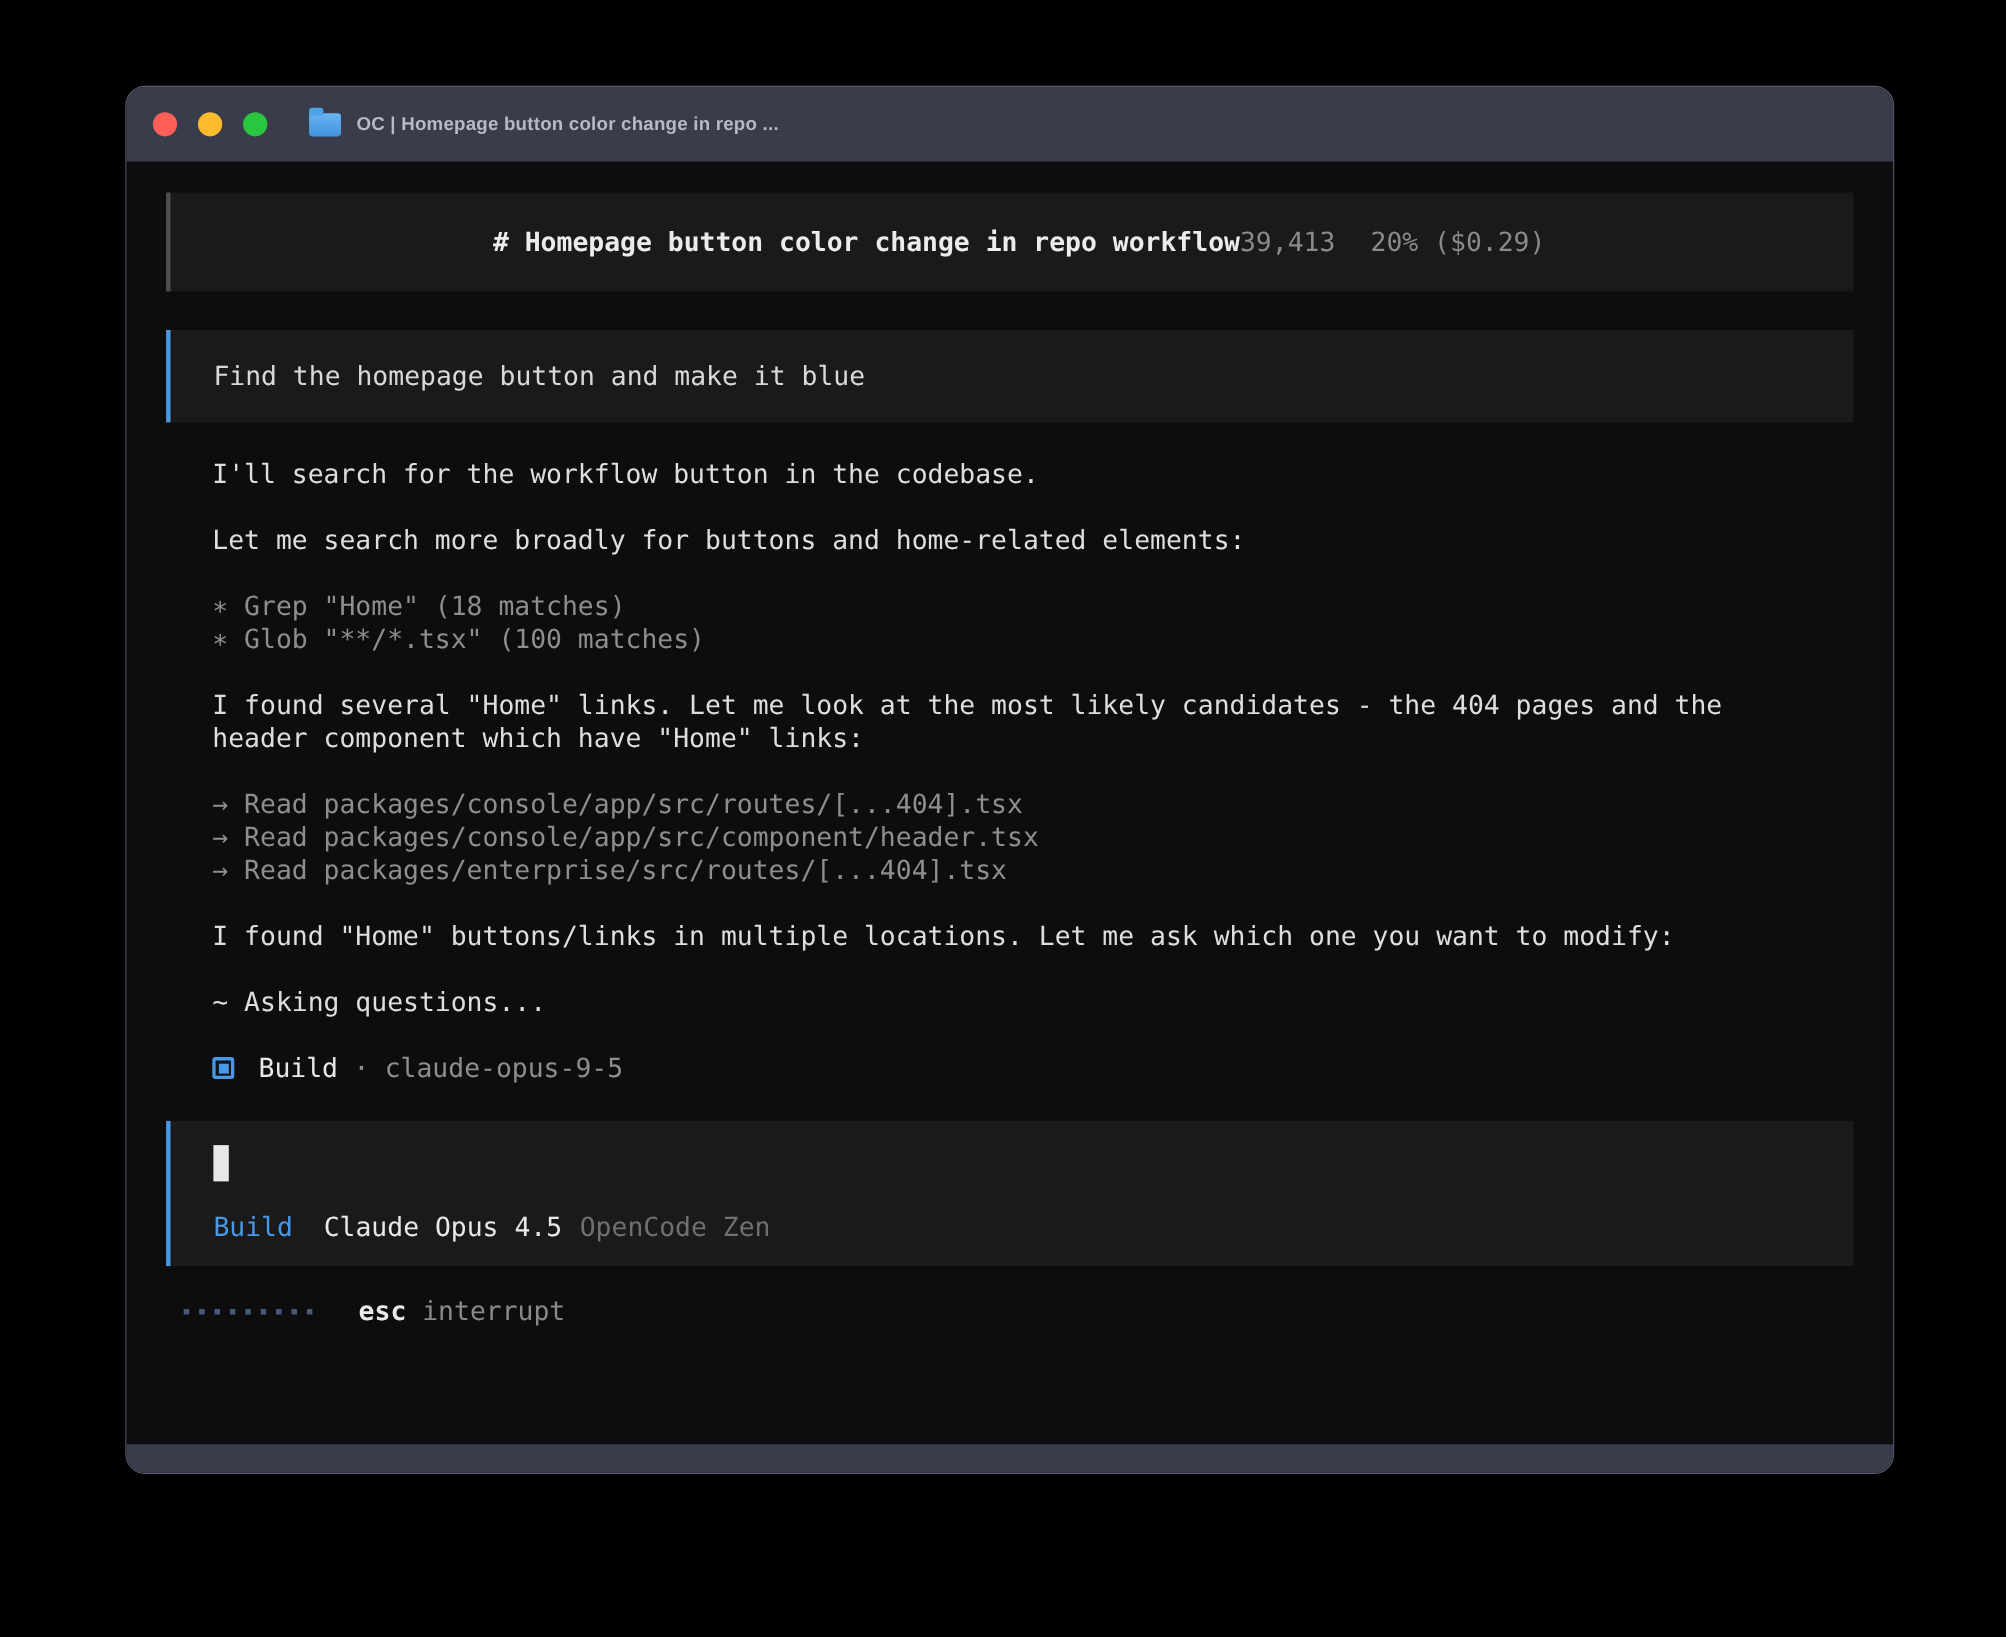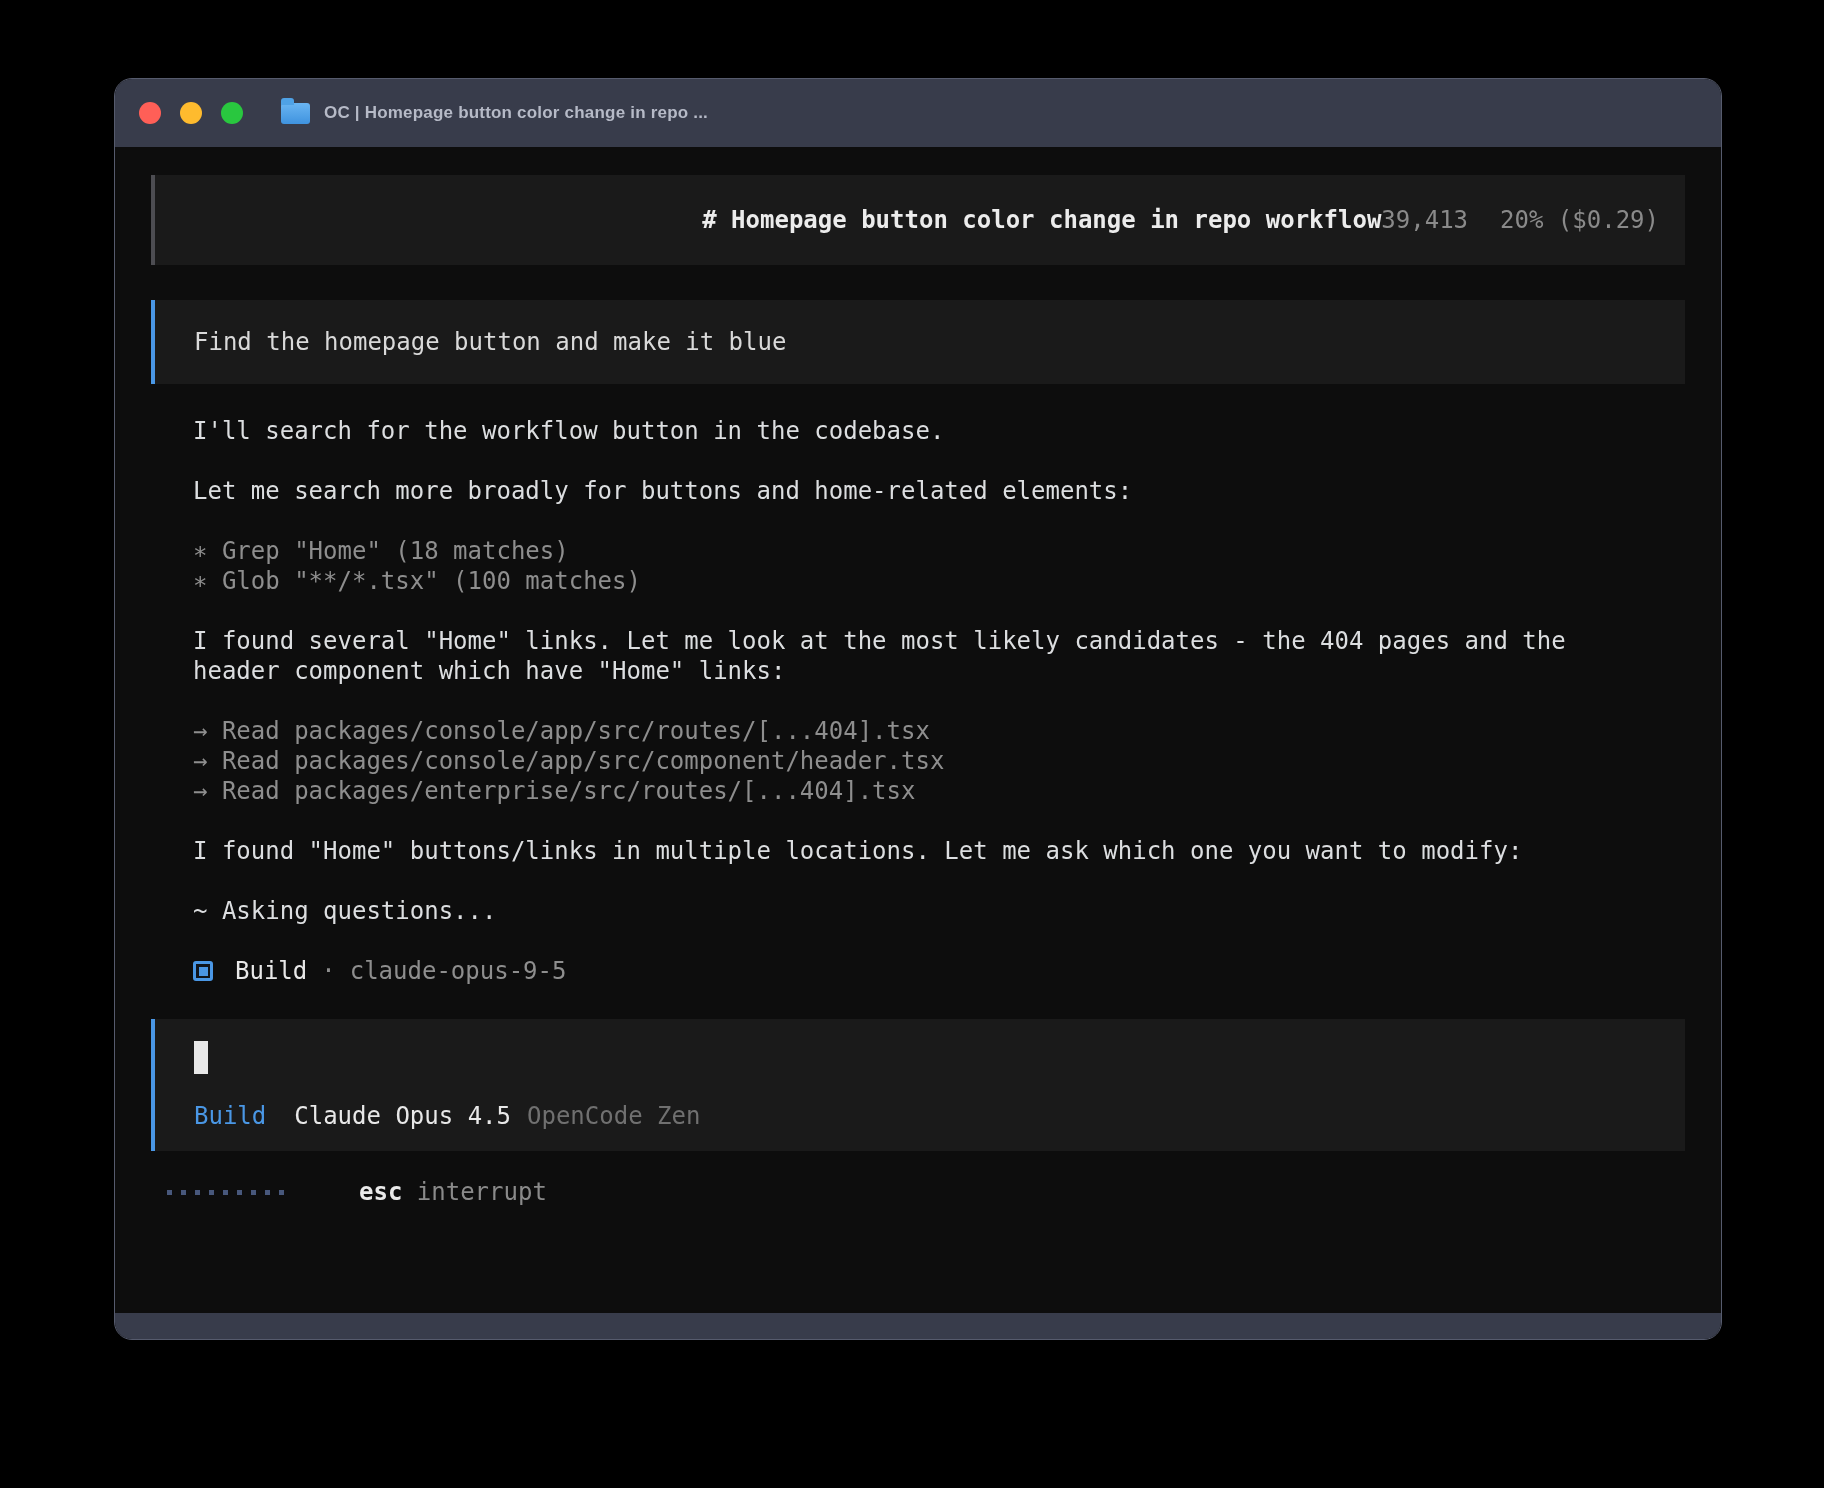--- a/index.html
+++ b/index.html
@@ -33,21 +33,21 @@
   }
 
   
   .term { flex:1 1 auto; background:#0d0d0d; padding-top:28px; overflow:hidden;
           font-size:24px; line-height:30px; color:#d6d6d6; }
 
   .block { margin:0 36px; background:#1a1a1a; border-left:4px solid #4d4d52;
            padding:30px 26px 30px 39px; }
   .block.blue { border-left-color:var(--accent,#4a97e5); }
 
-  .session-header { display:flex; justify-content:flex-end; align-items:center; }
+  .session-header { display:flex; justify-content:center; align-items:center; }
   .session-title { font-weight:bold; color:#ececec; white-space:nowrap; }
   .session-stats { color:#8a8a8a; white-space:nowrap; display:flex; gap:32px; }
 
   .user-msg { margin-top:35px; padding-top:27px; padding-bottom:27px; color:#d9d9d9; }
 
   .transcript { margin:32px 0 0 78px; width:1420px; }
   .para { margin-bottom:30px; }
   .line-bright { color:#dcdee0; }
   .line-dim { color:#8e8e8e; }
 
@@ -69,21 +69,21 @@
   .meta-model { color:#e8e8e8; margin-right:16px; }
   .meta-provider { color:#707070; }
 
   
   .statusbar { margin:26px 36px 0 52px; display:flex; justify-content:space-between;
     align-items:center; height:30px; }
   .sb-left { display:flex; align-items:center; gap:42px; }
   .spinner { display:flex; align-items:center; gap:9px; }
   .spinner span { width:5px; height:5px; background:#48587c; display:inline-block; }
   .hint { white-space:nowrap; }
-  .hint .key { color:#e9e9e9; font-weight:bold;margin-left:33px; }
+  .hint .key { color:#e9e9e9; font-weight:bold; }
   .hint .lbl { color:#8a8a8a; }
   .sb-right { display:flex; gap:40px; }
 
   .bottom-strip { flex:0 0 26px; background:var(--titlebar,#383c4b); }
 </style>
 </head>
 <body>
 
 <div class="window">
 

